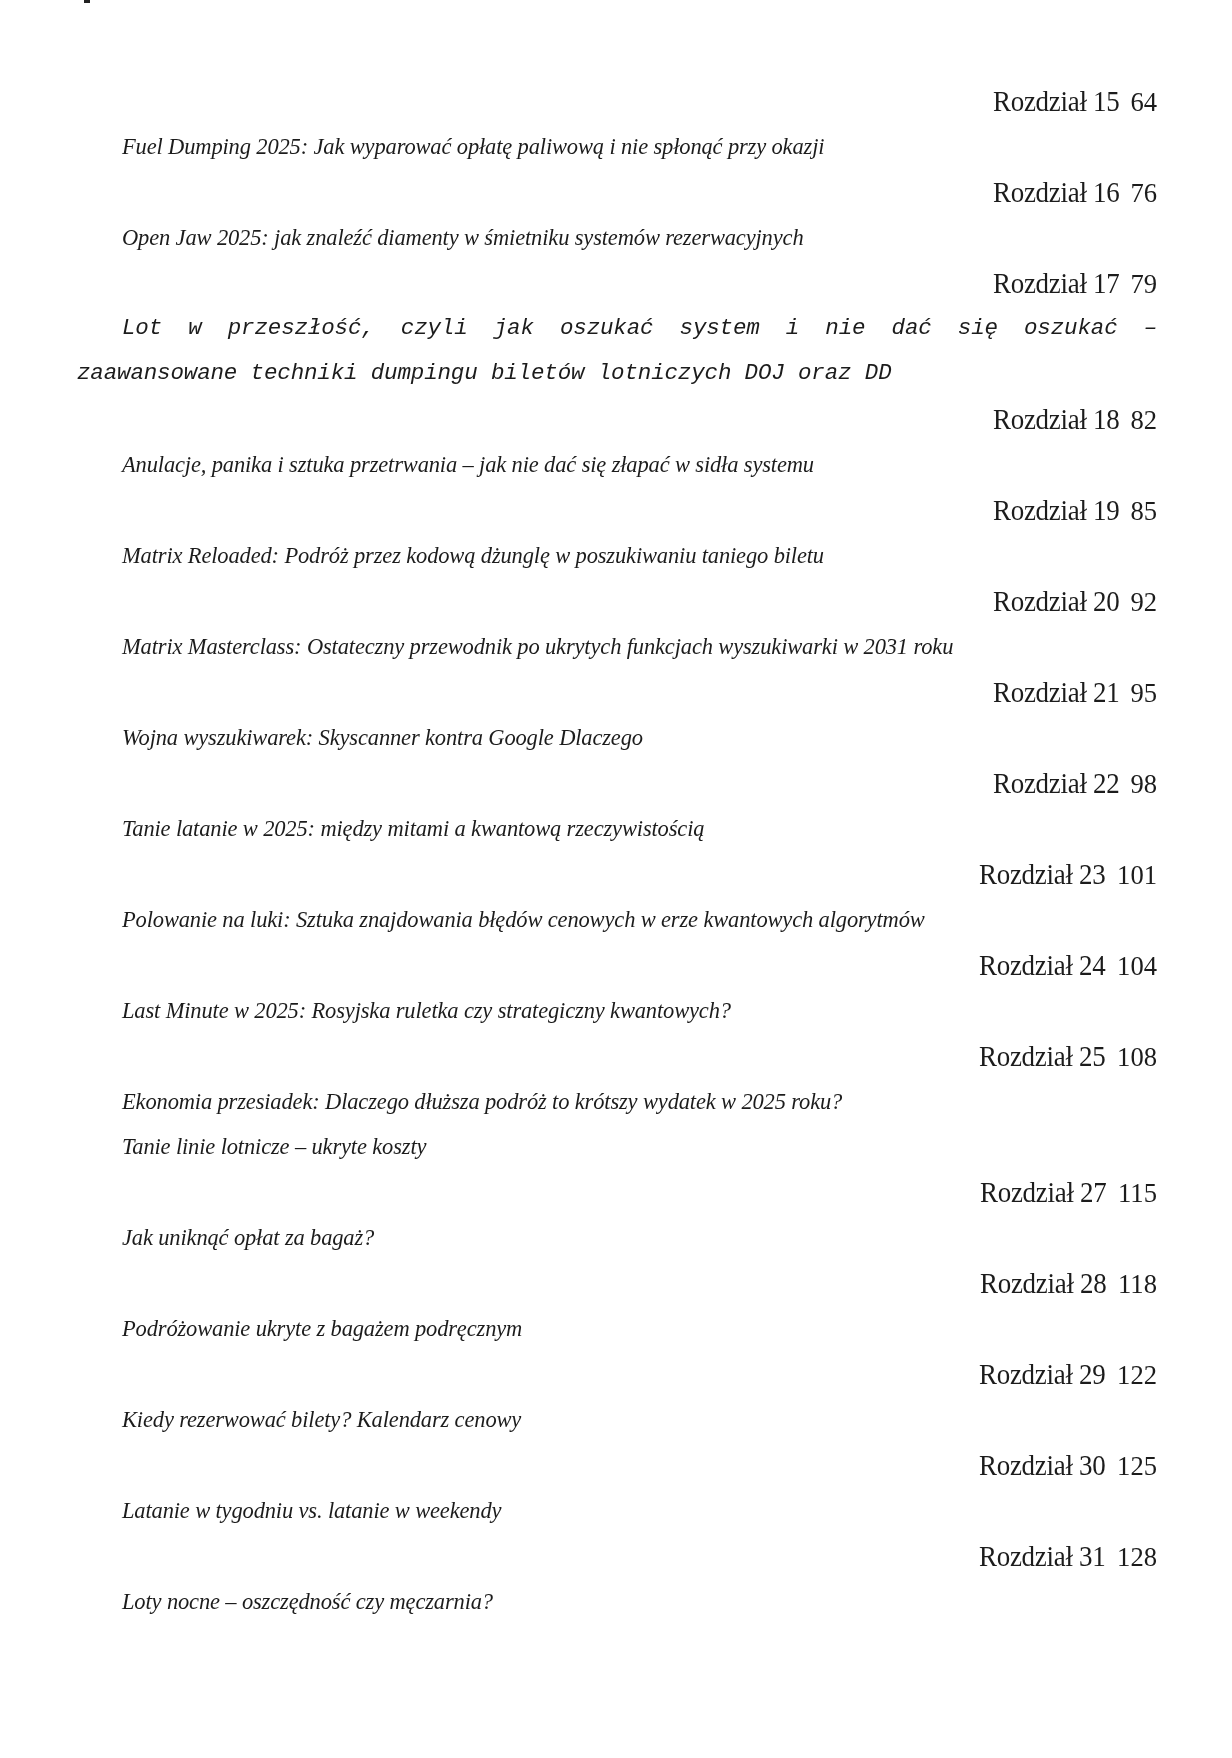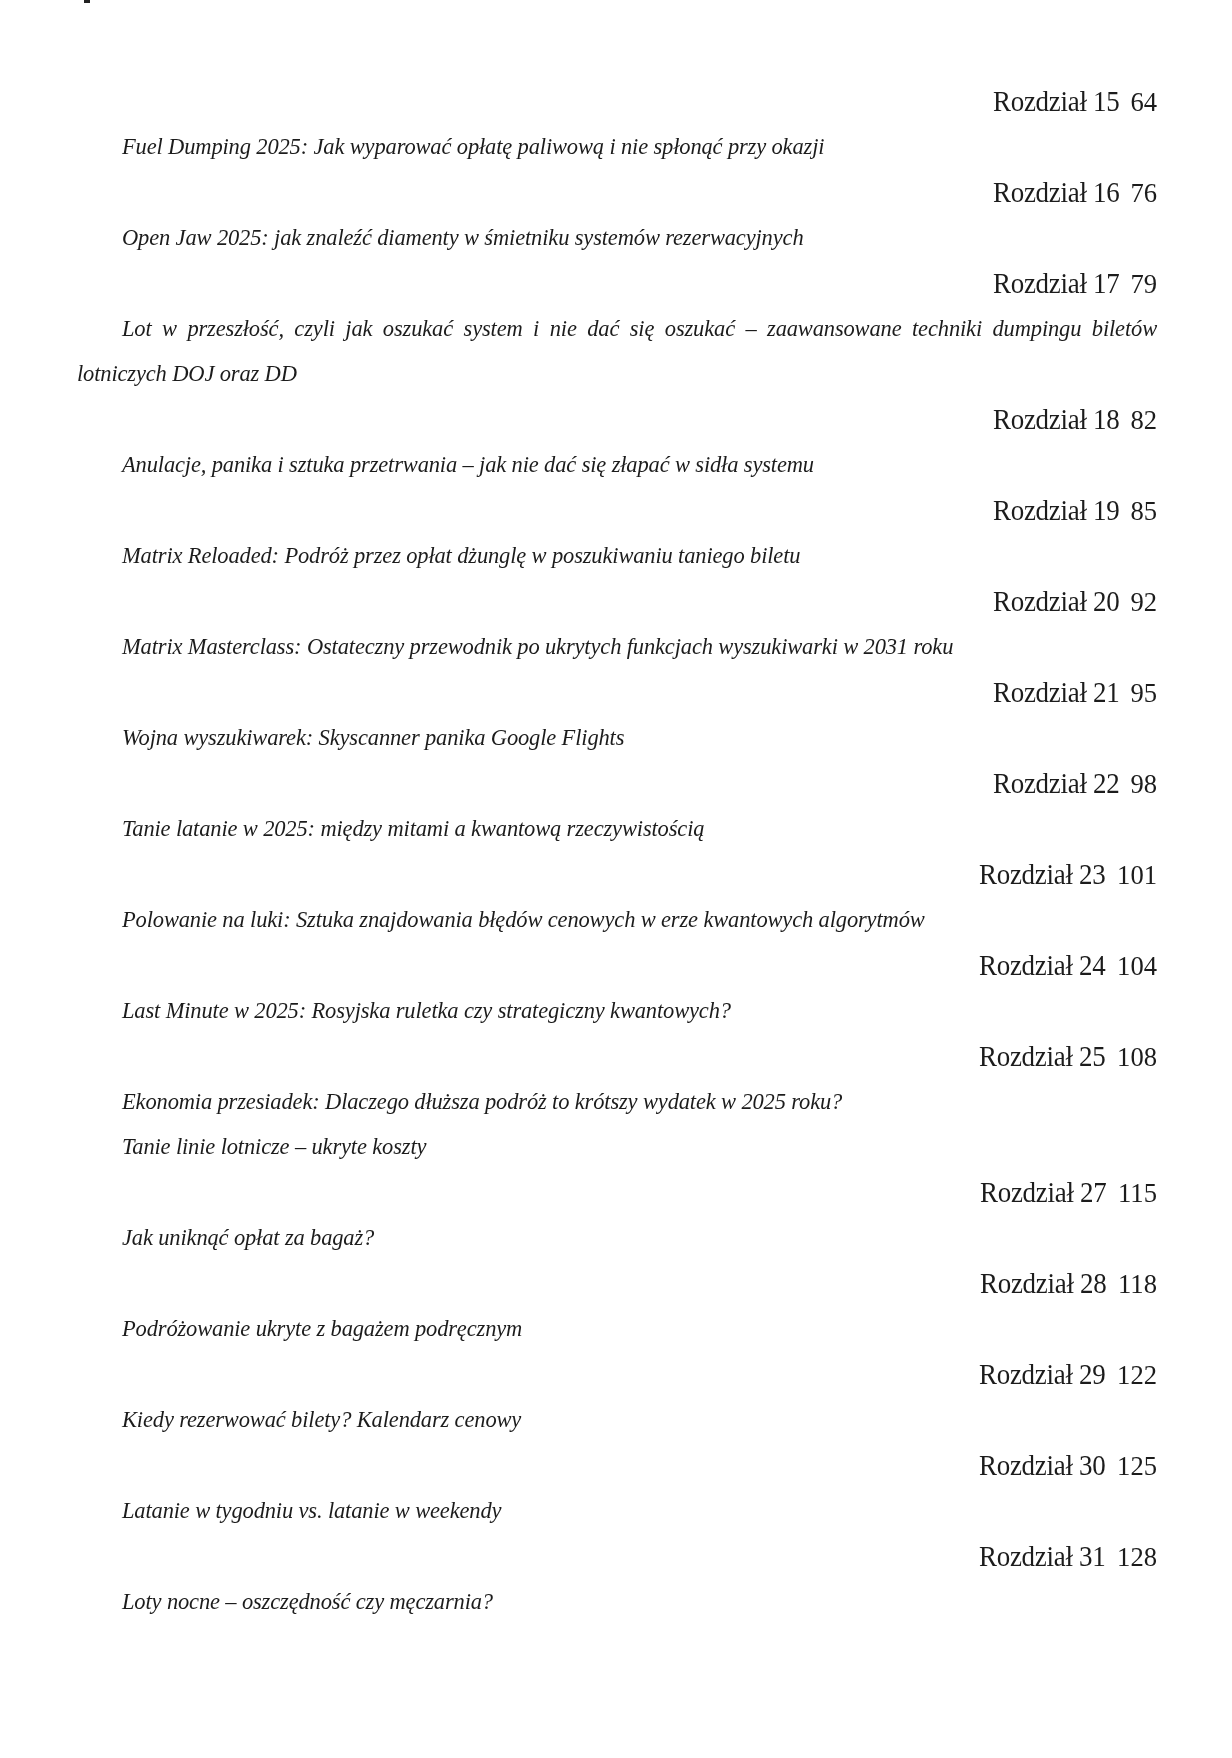--- a/index.html
+++ b/index.html
@@ -60,20 +60,21 @@
     font-style: italic;
     font-size: 22.5px;
     line-height: 45px;
     text-indent: 45px;
     text-align: justify;
     color: #1c1c1c;
     letter-spacing: -0.15px;
   }
   .subtitle.wrap {
     text-align-last: left;
+    font-family: Liberation Mono, monospace;
   }
 </style>
 </head>
 <body>
 
 <div class="cut-glyph"></div>
 
 <div class="toc">
 
   <div class="entry">
@@ -106,37 +107,37 @@
       <span class="page">82</span>
     </div>
     <p class="subtitle">Anulacje, panika i sztuka przetrwania – jak nie dać się złapać w sidła systemu</p>
   </div>
 
   <div class="entry">
     <div class="chapter-row">
       <span class="label">Rozdział 19</span>
       <span class="page">85</span>
     </div>
-    <p class="subtitle">Matrix Reloaded: Podróż przez opłat dżunglę w poszukiwaniu taniego biletu</p>
+    <p class="subtitle">Matrix Reloaded: Podróż przez kodową dżunglę w poszukiwaniu taniego biletu</p>
   </div>
 
   <div class="entry">
     <div class="chapter-row">
       <span class="label">Rozdział 20</span>
       <span class="page">92</span>
     </div>
     <p class="subtitle">Matrix Masterclass: Ostateczny przewodnik po ukrytych funkcjach wyszukiwarki w 2031 roku</p>
   </div>
 
   <div class="entry">
     <div class="chapter-row">
       <span class="label">Rozdział 21</span>
       <span class="page">95</span>
     </div>
-    <p class="subtitle">Wojna wyszukiwarek: Skyscanner panika Google Flights</p>
+    <p class="subtitle">Wojna wyszukiwarek: Skyscanner kontra Google Dlaczego</p>
   </div>
 
   <div class="entry">
     <div class="chapter-row">
       <span class="label">Rozdział 22</span>
       <span class="page">98</span>
     </div>
     <p class="subtitle">Tanie latanie w 2025: między mitami a kwantową rzeczywistością</p>
   </div>
 

